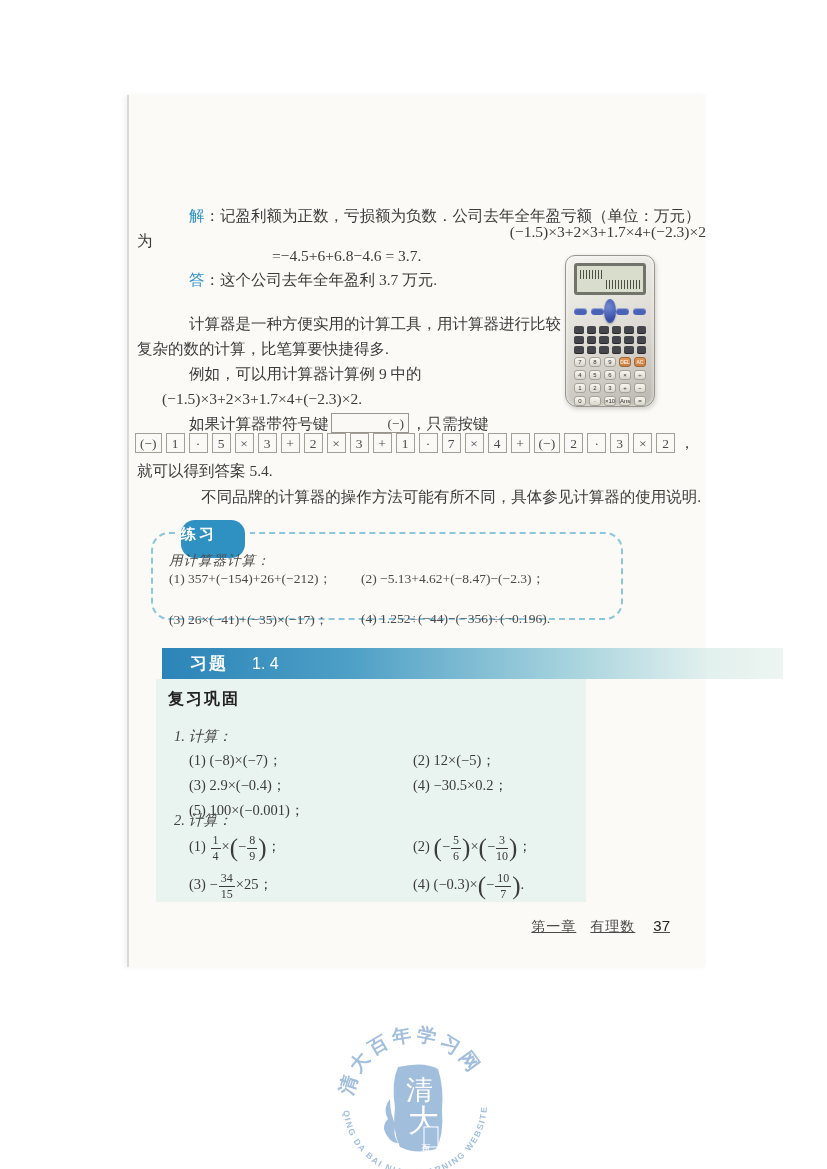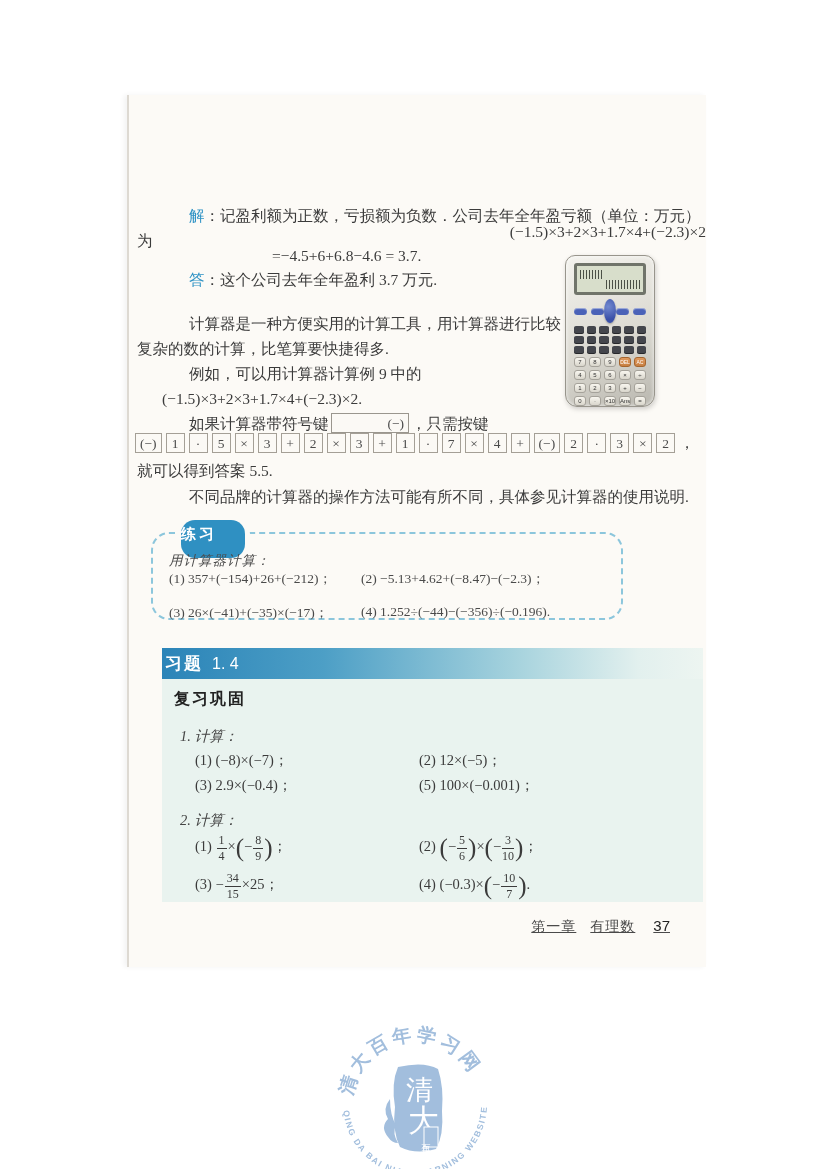--- a/index.html
+++ b/index.html
@@ -29,45 +29,45 @@
                 vertical-align:1px; margin:0 2px; color:#4a4a4a; }
 
   .key-row { top:336px; left:6px; width:568px; line-height:24px; white-space:nowrap; }
   .key { display:inline-block; border:1px solid #a49f96; background:#fbf9f5;
          min-width:19px; padding:0 2px; height:20px; line-height:19px;
          text-align:center; font-size:13.5px; color:#4a4a4a; margin-right:4px; }
   .key.wide { padding:0 4px; }
   .key-trail { font-size:15.5px; }
 
   .after-keys { top:363px; left:8px; }
-  .brands     { top:389px; left:8px; width:564px; }
+  .brands     { top:389px; left:8px; width:564px;text-align:right; }
 
   
   .practice { position:absolute; top:437px; left:22px; width:472px; height:88px;
               border:2px dashed #8cc6dc; border-radius:18px; }
   .practice-badge { position:absolute; top:-14px; left:28px; width:64px; height:38px;
               background:#2f90c2; border-radius:14px; color:#ffffff; text-align:left;
               line-height:27px; font-size:15px; letter-spacing:3px; font-weight:bold;
               font-family:"Liberation Sans","DejaVu Sans",sans-serif;
               box-shadow:0 0 0 5px #fcfaf6; }
   .practice-body { position:absolute; top:18px; left:16px; right:6px;
               font-style:italic; font-size:13.5px; color:#4a4a4a; }
   .practice-instruction { margin-bottom:0; letter-spacing:1px; }
-  .practice-grid { display:grid; grid-template-columns:192px auto; row-gap:16px;
+  .practice-grid { display:grid; grid-template-columns:192px auto; row-gap:23px;
               font-style:normal; font-size:13.5px; }
 
   
-  .ex-bar { position:absolute; top:553px; left:33px; width:541px; height:31px;
+  .ex-bar { position:absolute; top:553px; left:33px; width:621px; height:31px;
             background:linear-gradient(90deg,#2b84b8 0%,#4d9fc6 30%,#a5d2dd 65%,#e2f0ee 88%,#edf5f1 100%);
-            color:#fff; display:flex; align-items:center; padding-left:3px;
+            color:#fff; display:flex; align-items:center; padding-left:28px;
             font-family:"Liberation Sans","DejaVu Sans",sans-serif; }
   .ex-bar .t1 { font-size:17px; font-weight:bold; letter-spacing:2px; }
-  .ex-bar .t2 { font-size:16px; margin-left:9px; }
-
-  .ex-section { position:absolute; top:584px; left:33px; width:541px; height:223px;
+  .ex-bar .t2 { font-size:16px; margin-left:24px; }
+
+  .ex-section { position:absolute; top:584px; left:27px; width:430px; height:223px;
                 background:#e9f3ef; }
   .ex-sub { position:absolute; top:10px; left:12px; font-size:16px; font-weight:bold;
             letter-spacing:2px; color:#222;
             font-family:"Liberation Sans","DejaVu Sans",sans-serif; }
   .q-label { position:absolute; left:18px; font-size:14.5px; font-style:italic; color:#444; }
   .q1-label { top:48px; }
   .q2-label { top:132px; }
   .q1-grid { position:absolute; top:72px; left:33px; right:6px;
              display:grid; grid-template-columns:224px auto; row-gap:7px;
              font-size:14.5px; line-height:18px; }
@@ -137,21 +137,21 @@
 
   <div class="blk calc-text">
     <p>计算器是一种方便实用的计算工具，用计算器进行比较复杂的数的计算，比笔算要快捷得多.</p>
     <p>例如，可以用计算器计算例 9 中的</p>
     <p class="eqline">(−1.5)×3+2×3+1.7×4+(−2.3)×2.</p>
     <p><span>如果计算器带符号键</span><span class="inline-key">(−)</span><span>，只需按键</span></p>
   </div>
 
   <div class="blk key-row"><span class="key wide">(−)</span><span class="key">1</span><span class="key">·</span><span class="key">5</span><span class="key">×</span><span class="key">3</span><span class="key">+</span><span class="key">2</span><span class="key">×</span><span class="key">3</span><span class="key">+</span><span class="key">1</span><span class="key">·</span><span class="key">7</span><span class="key">×</span><span class="key">4</span><span class="key">+</span><span class="key wide">(−)</span><span class="key">2</span><span class="key">·</span><span class="key">3</span><span class="key">×</span><span class="key">2</span><span class="key-trail">，</span></div>
 
-  <p class="blk after-keys">就可以得到答案 5.5.</p>
+  <p class="blk after-keys">就可以得到答案 5.4.</p>
   <p class="blk brands ind">不同品牌的计算器的操作方法可能有所不同，具体参见计算器的使用说明.</p>
 
   <div class="calc">
     <div class="calc-screen-frame">
       <div class="calc-screen">
         <div class="scr-m1"></div>
         <div class="scr-m2"></div>
       </div>
     </div>
     <div class="calc-nav">
@@ -228,20 +228,21 @@
   </div>
 
   <div class="ex-section">
     <div class="ex-sub">复习巩固</div>
 
     <div class="q-label q1-label">1. 计算：</div>
     <div class="q1-grid">
       <span>(1) (−8)×(−7)；</span>
       <span>(2) 12×(−5)；</span>
       <span>(3) 2.9×(−0.4)；</span>
+      <span>(4) −30.5×0.2；</span>
       <span>(5) 100×(−0.001)；</span>
     </div>
 
     <div class="q-label q2-label">2. 计算：</div>
     <div class="q2-row q2-row1">
       <span><span>(1) </span><span class="fr"><span class="fn">1</span><span class="fd">4</span></span><span>×</span><span class="bp">(</span><span>−</span><span class="fr"><span class="fn">8</span><span class="fd">9</span></span><span class="bp">)</span><span>；</span></span>
       <span><span>(2) </span><span class="bp">(</span><span>−</span><span class="fr"><span class="fn">5</span><span class="fd">6</span></span><span class="bp">)</span><span>×</span><span class="bp">(</span><span>−</span><span class="fr"><span class="fn">3</span><span class="fd">10</span></span><span class="bp">)</span><span>；</span></span>
     </div>
     <div class="q2-row q2-row2">
       <span><span>(3) </span><span>−</span><span class="fr"><span class="fn">34</span><span class="fd">15</span></span><span>×25；</span></span>

